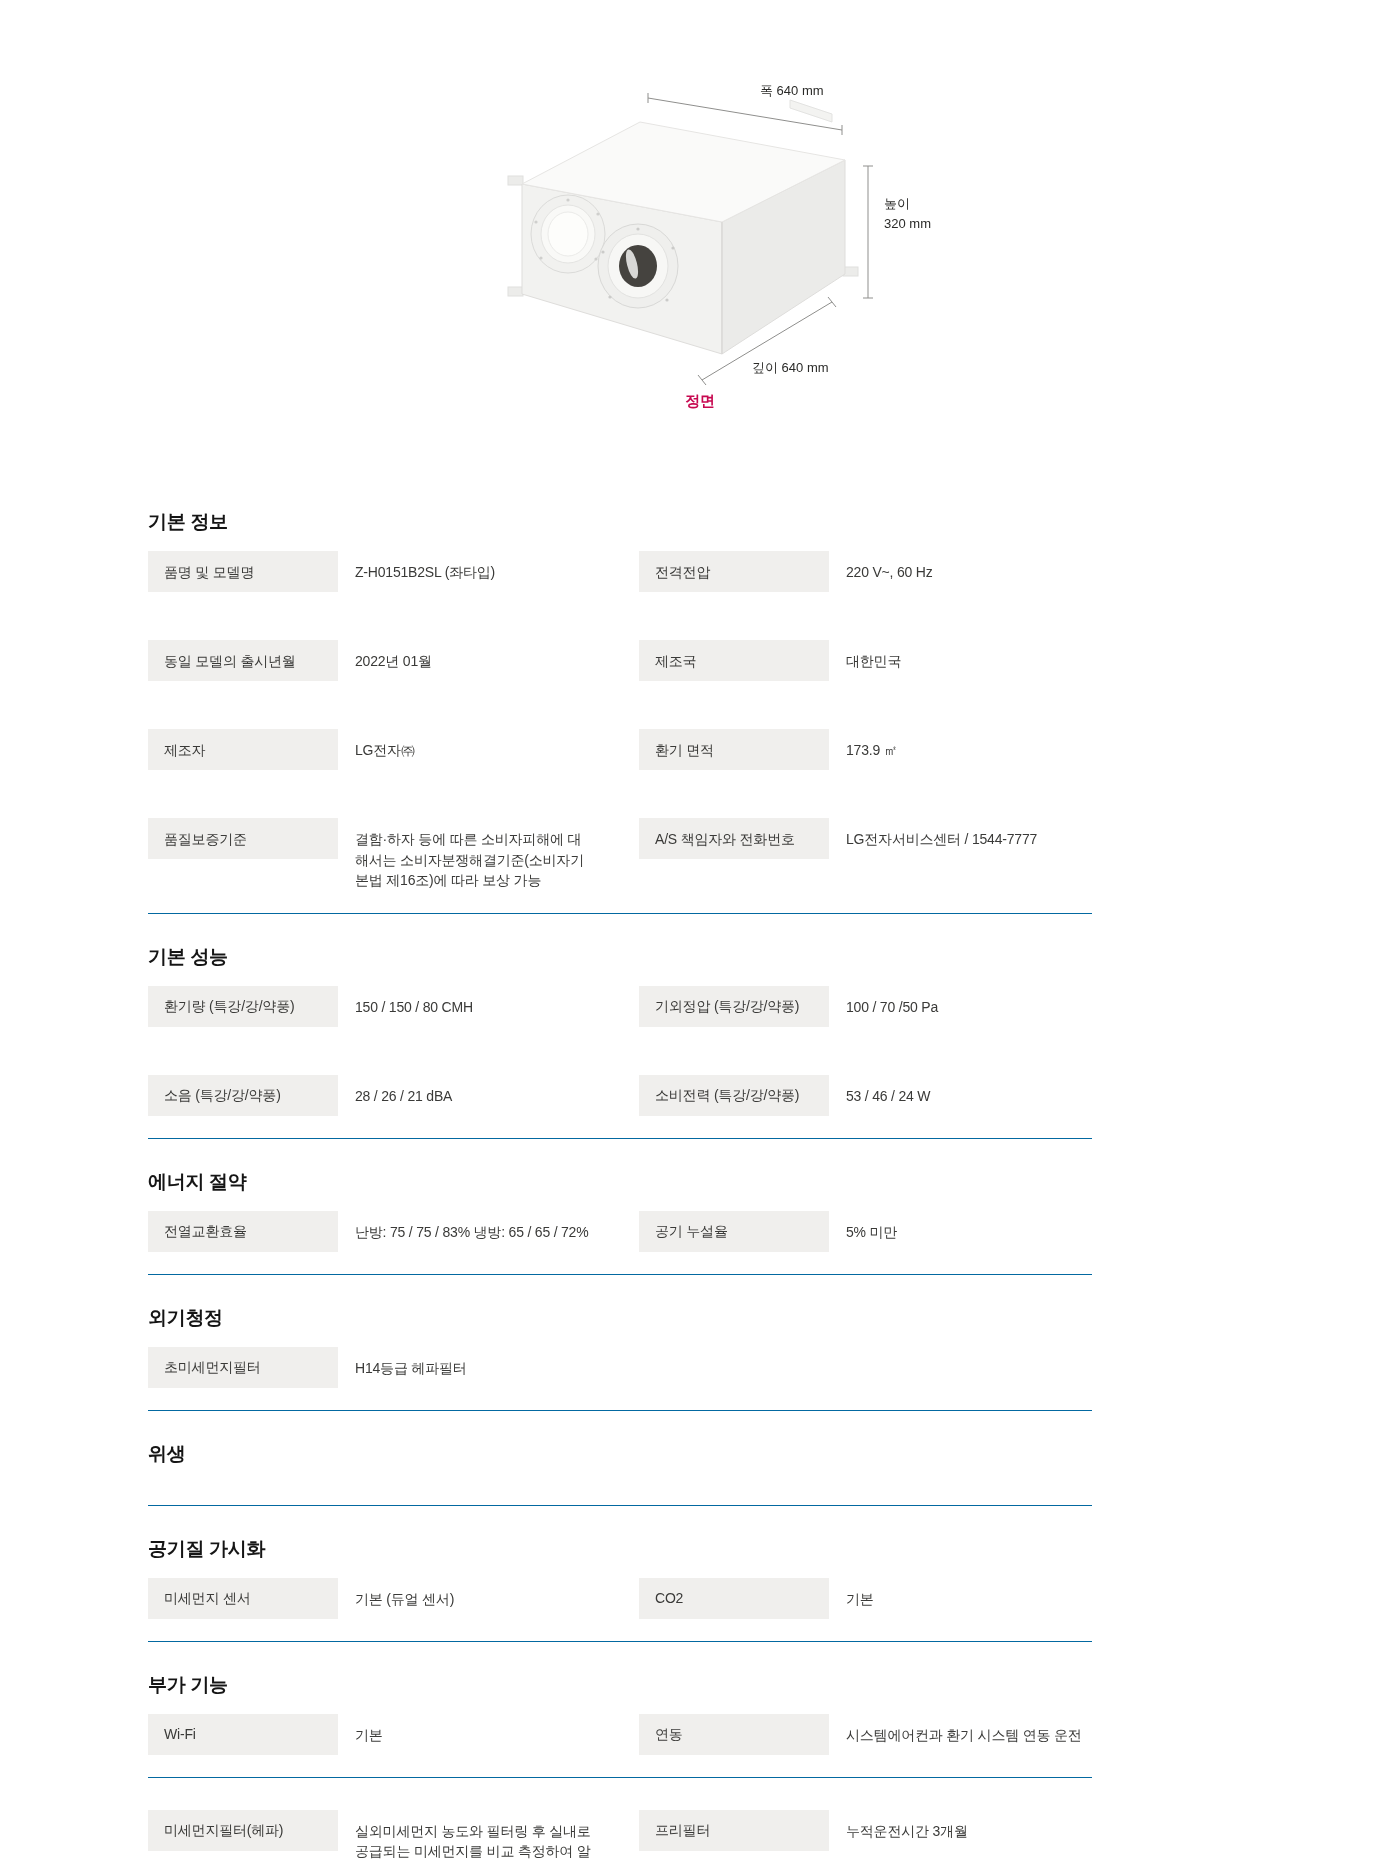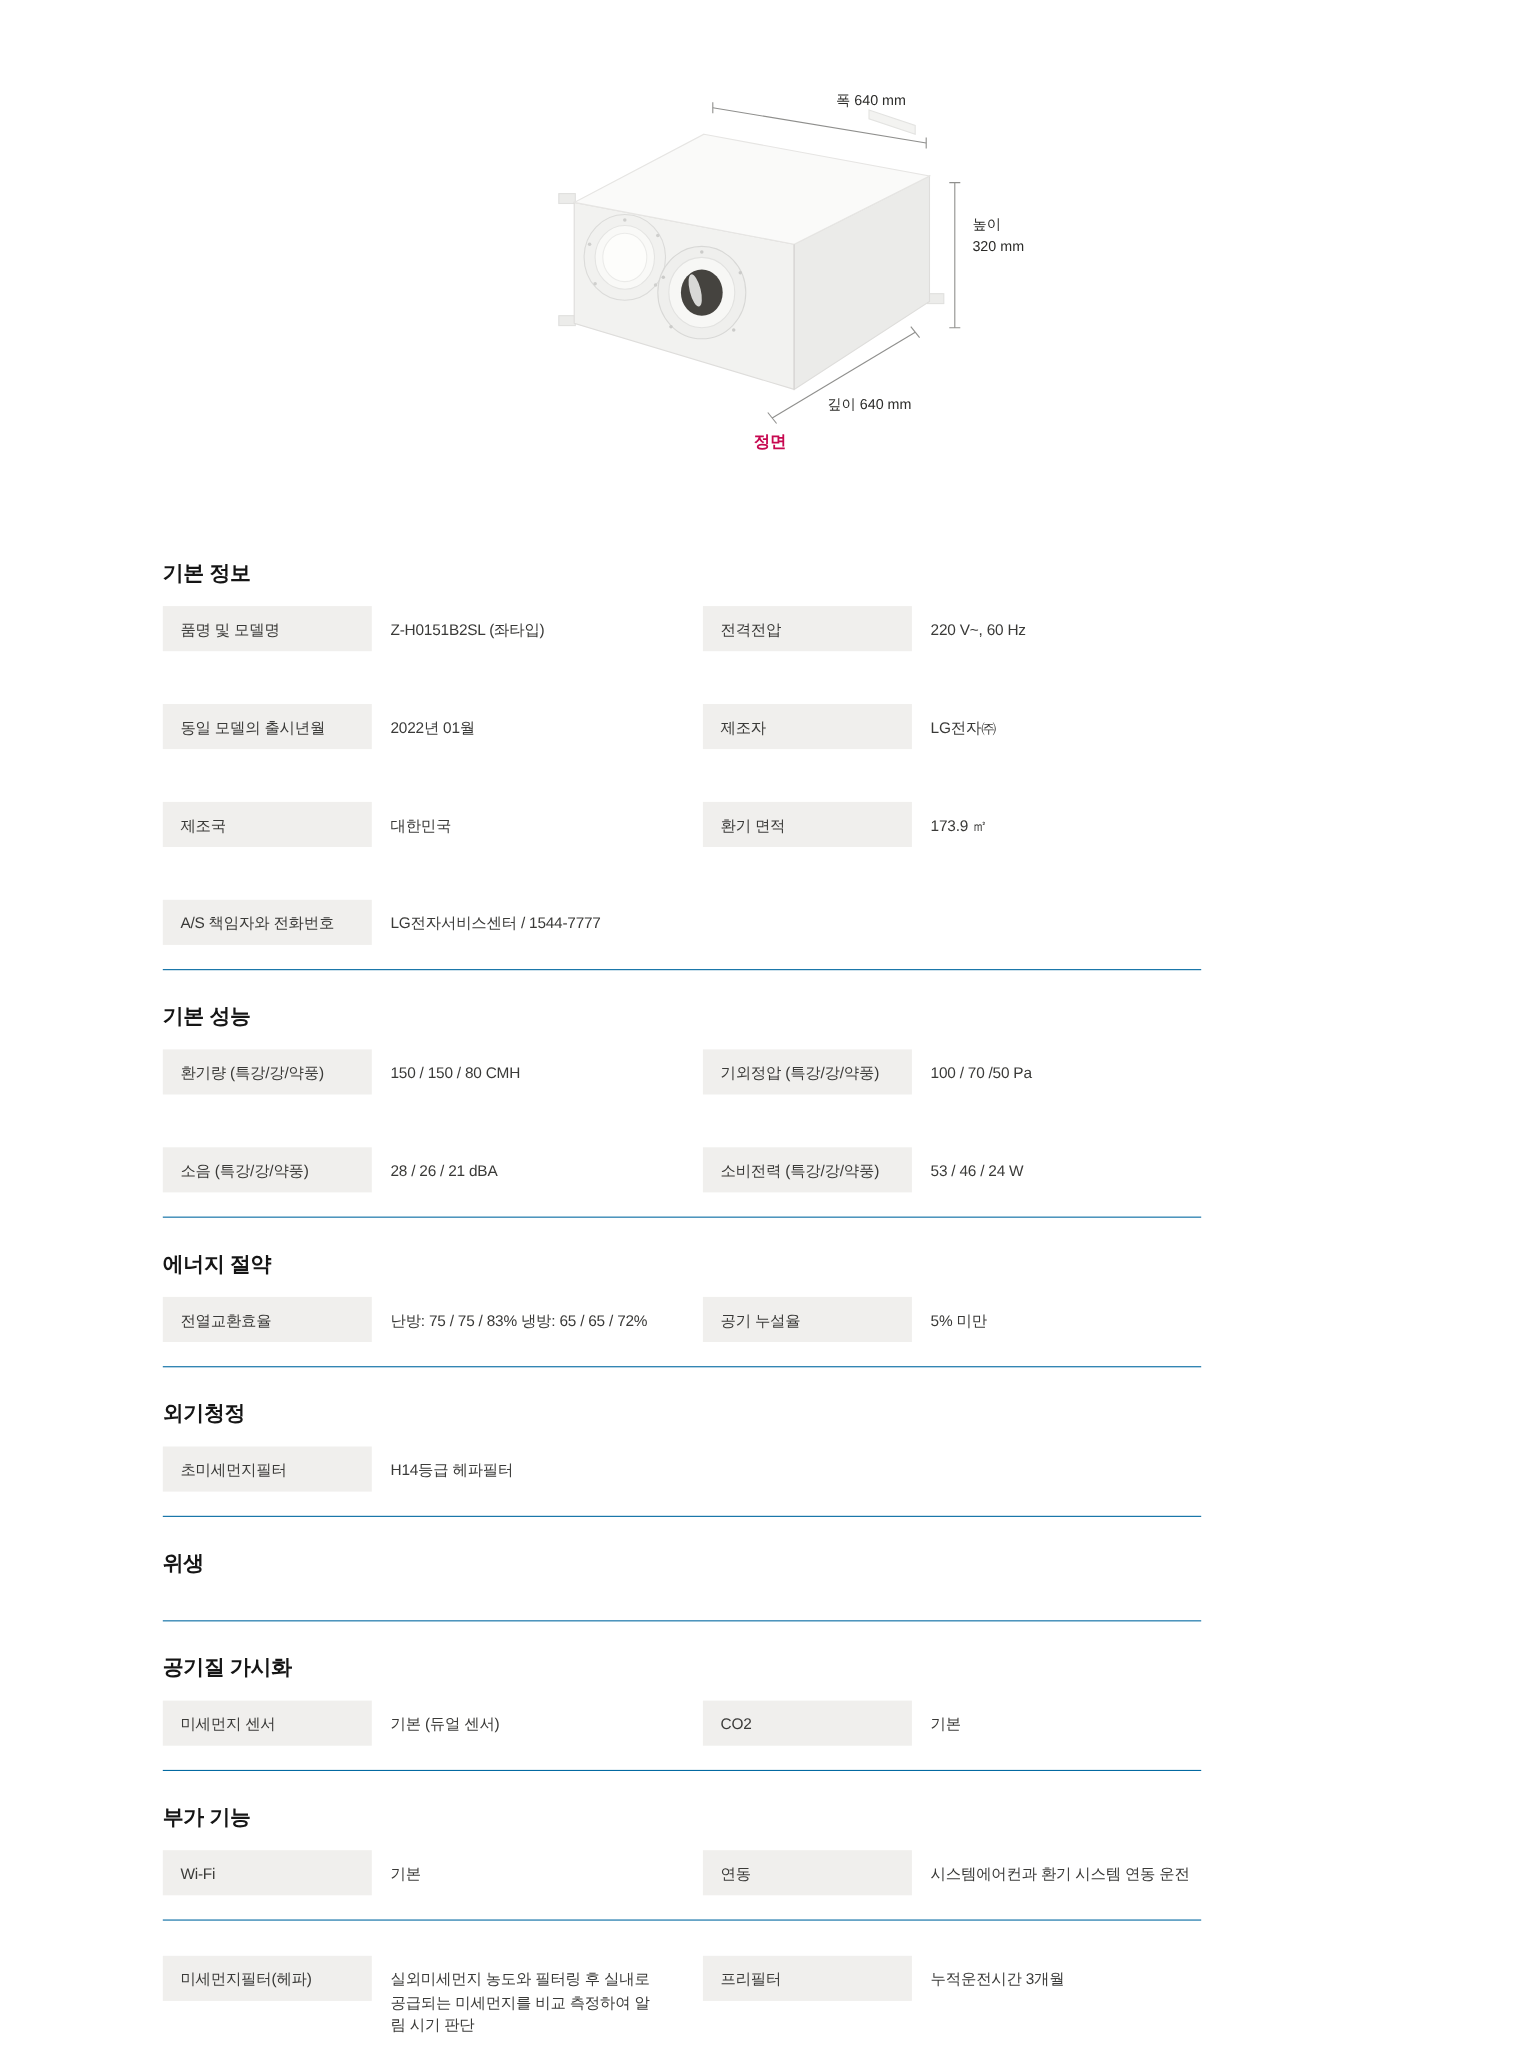--- a/index.html
+++ b/index.html
@@ -159,32 +159,36 @@
         </div>
         <div class="spec-row">
           <div class="spec-label">전격전압</div>
           <div class="spec-value">220 V~, 60 Hz</div>
         </div>
         <div class="spec-row">
           <div class="spec-label">동일 모델의 출시년월</div>
           <div class="spec-value">2022년 01월</div>
         </div>
         <div class="spec-row">
+          <div class="spec-label">제조국</div>
+          <div class="spec-value">대한민국</div>
+        </div>
+        <div class="spec-row">
           <div class="spec-label">제조자</div>
           <div class="spec-value">LG전자㈜</div>
         </div>
         <div class="spec-row">
-          <div class="spec-label">제조국</div>
-          <div class="spec-value">대한민국</div>
-        </div>
-        <div class="spec-row">
           <div class="spec-label">환기 면적</div>
           <div class="spec-value">173.9 ㎡</div>
         </div>
         <div class="spec-row">
+          <div class="spec-label">품질보증기준</div>
+          <div class="spec-value">결함·하자 등에 따른 소비자피해에 대해서는 소비자분쟁해결기준(소비자기본법 제16조)에 따라 보상 가능</div>
+        </div>
+        <div class="spec-row">
           <div class="spec-label">A/S 책임자와 전화번호</div>
           <div class="spec-value">LG전자서비스센터 / 1544-7777</div>
         </div>
       </div>
     </section>
 
     <section class="spec-section">
       <h2>기본 성능</h2>
       <div class="spec-grid">
         <div class="spec-row">

